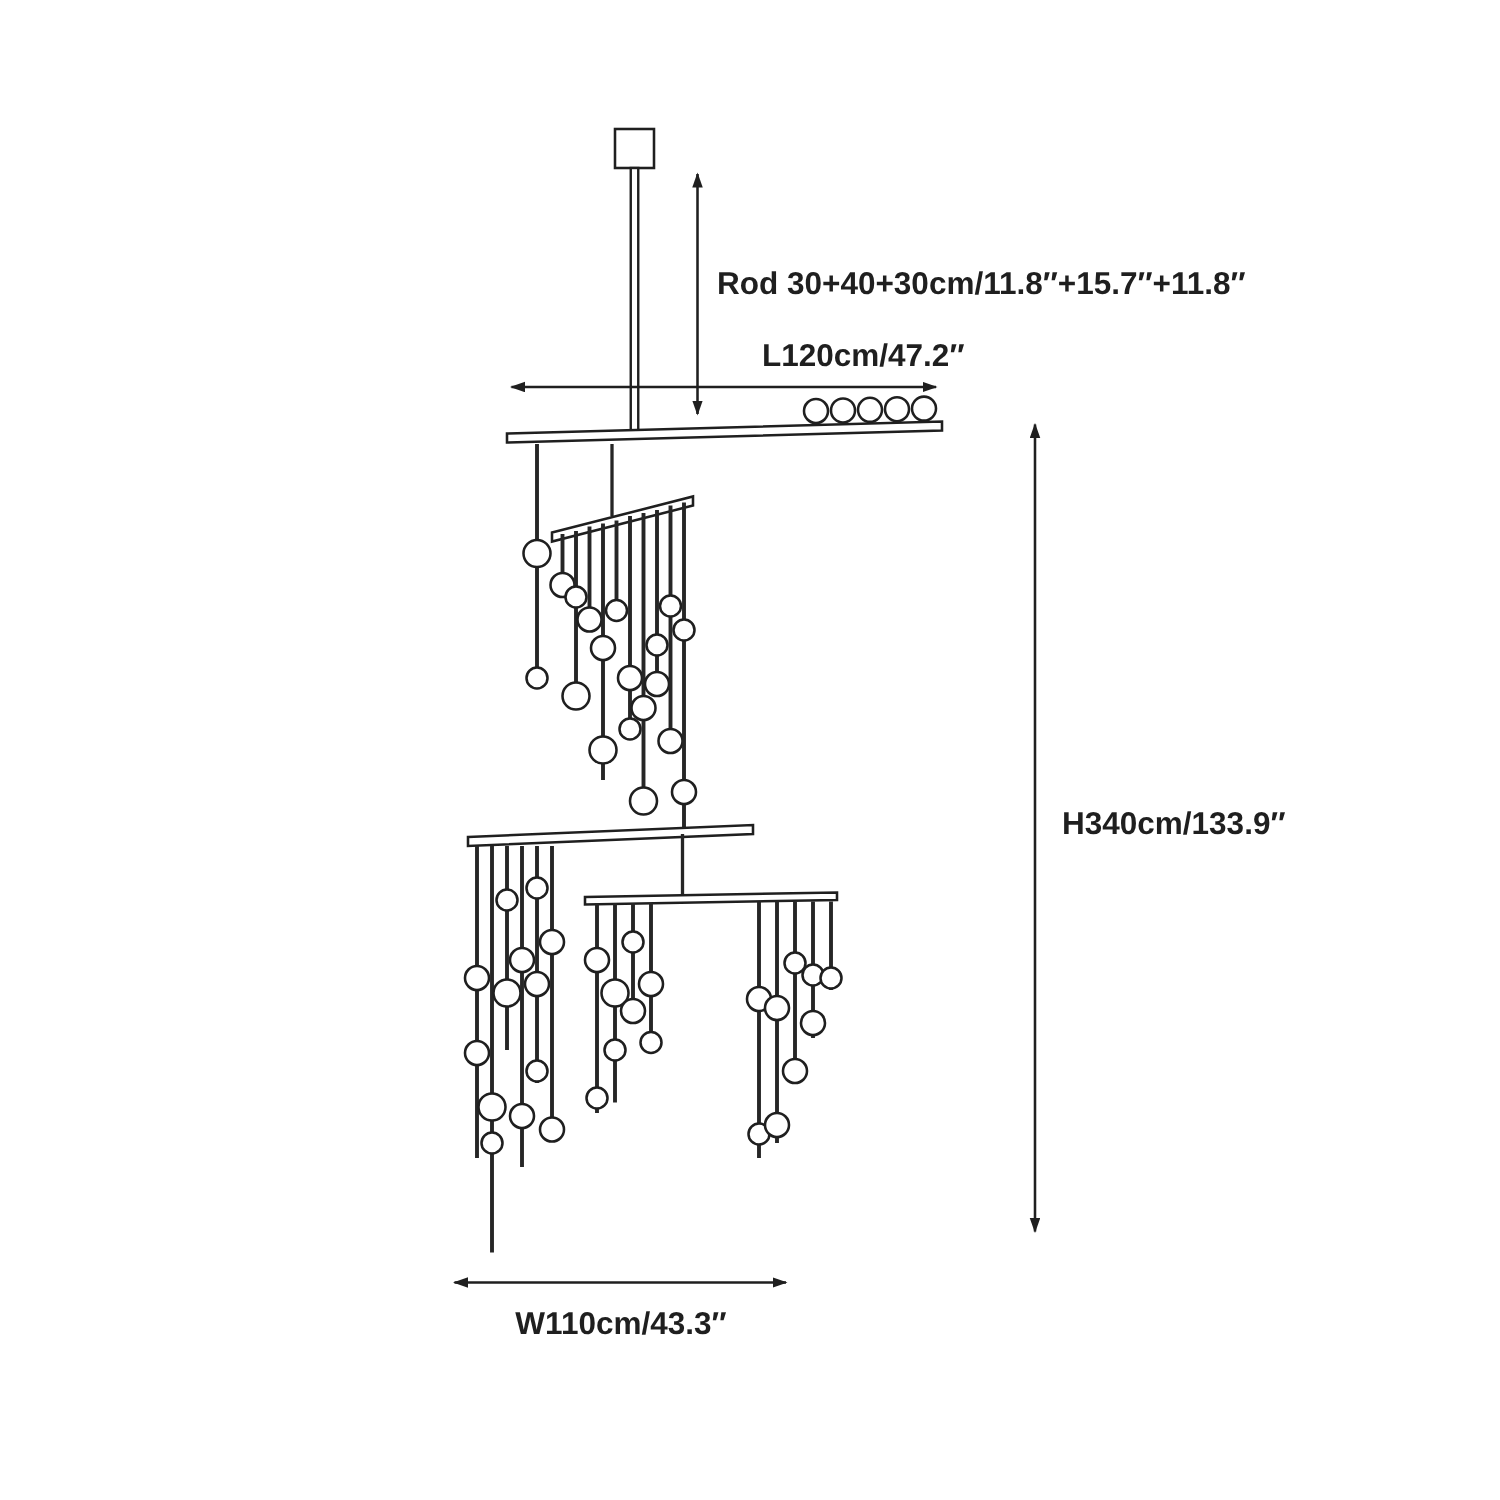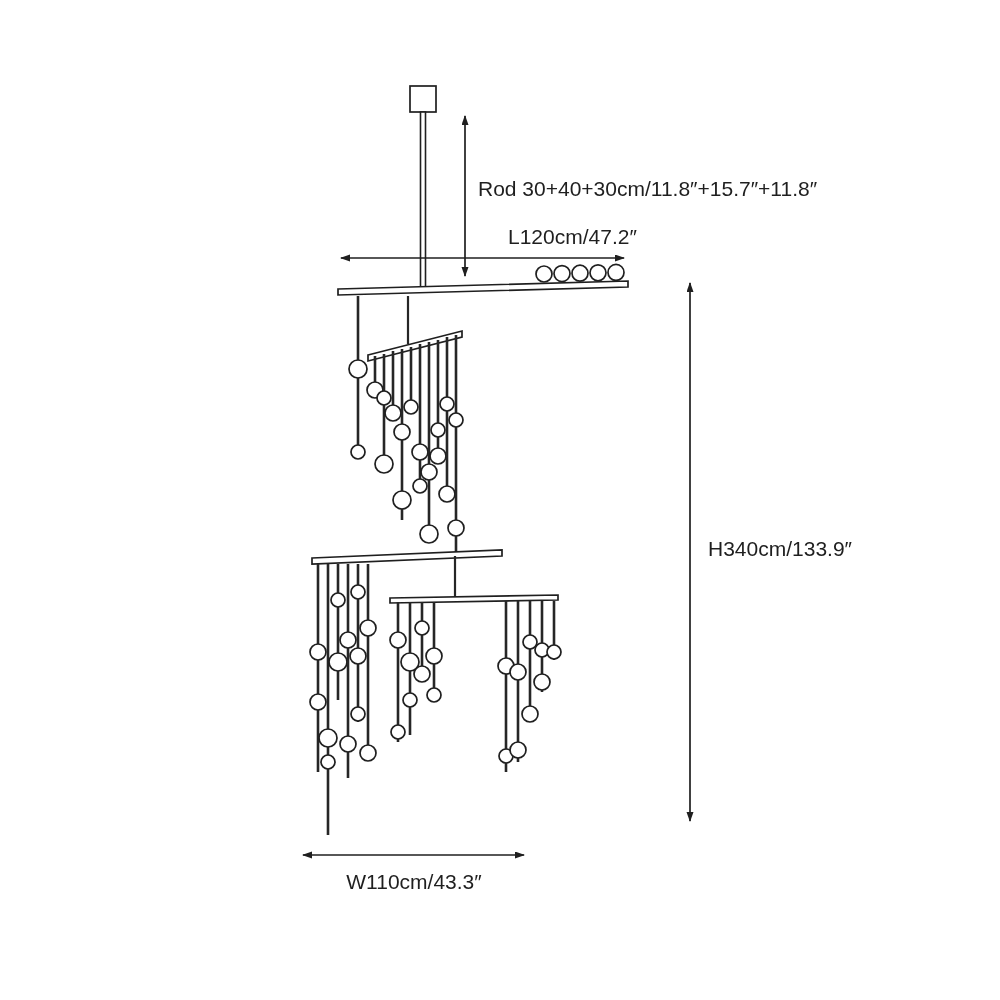--- a/index.html
+++ b/index.html
@@ -1,17 +1,17 @@
 <!DOCTYPE html>
 <html><head>
 <meta charset="utf-8">
 <style>
   html,body{margin:0;padding:0;background:#ffffff;}
   .canvas{position:relative;width:1000px;height:1000px;background:#ffffff;overflow:hidden;
-          font-family:"Liberation Sans","DejaVu Sans",sans-serif;}
+          font-family:"Liberation Sans","DejaVu Sans",sans-serif;font-weight:bold;}
   svg{position:absolute;left:0;top:0;}
   .bar{fill:#ffffff;stroke:#1f1f1f;stroke-width:1.7;}
   .rod{fill:#ffffff;stroke:#1f1f1f;stroke-width:1.6;}
   .hang{stroke:#262626;stroke-width:2.2;}
   .tube{stroke:#262626;stroke-width:2.6;stroke-linecap:butt;fill:none;}
   .ball{fill:#ffffff;stroke:#1f1f1f;stroke-width:1.7;}
   .dim{stroke:#1f1f1f;stroke-width:1.7;fill:none;}
   .lbl{font-family:"Liberation Sans","DejaVu Sans",sans-serif;font-size:21px;fill:#1f1f1f;}
 </style>
 </head>

